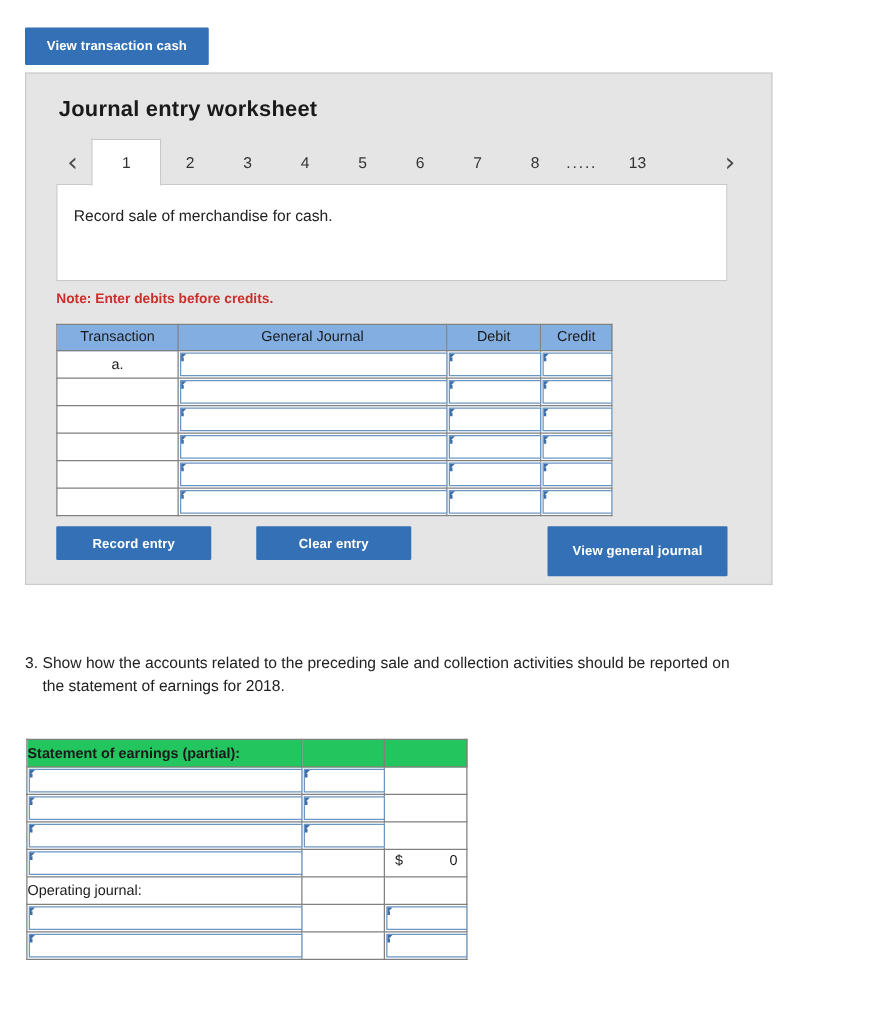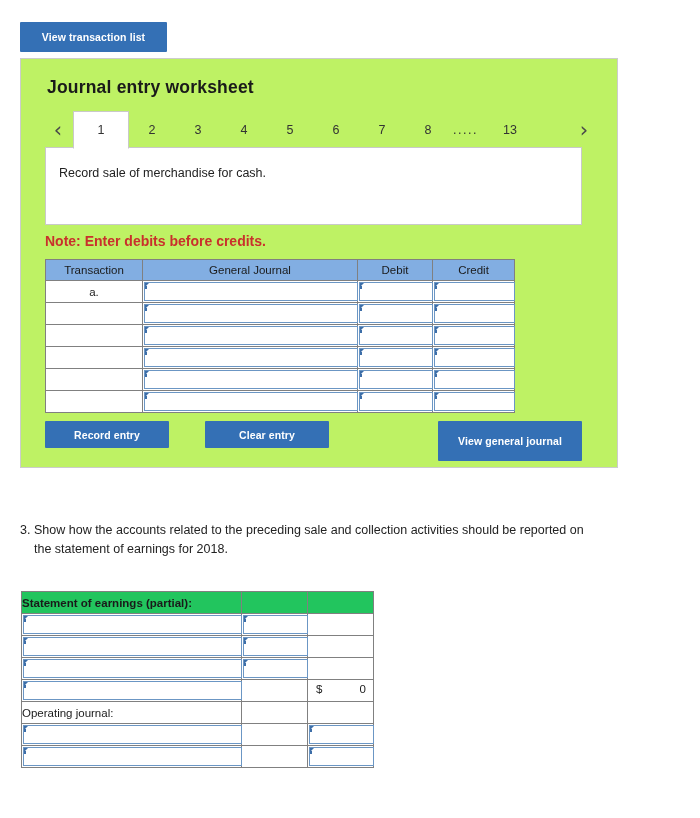--- a/index.html
+++ b/index.html
@@ -34,21 +34,21 @@
     left: 20px; top: 22px;
     width: 147px; height: 30px;
     font-size: 10.5px;
   }
 
   
   #worksheet-panel {
     position: absolute;
     left: 20px; top: 58px;
     width: 598px; height: 410px;
-    background: #bef264;
+    background: #e5e5e5;
     border: 1px solid #cccccc;
   }
 
   #worksheet-title {
     position: absolute;
     left: 26px; top: 18px;
     font-size: 17.5px;
     font-weight: bold;
     color: #1a1a1a;
     letter-spacing: .2px;
@@ -114,21 +114,21 @@
     position: absolute;
     left: 13px; top: 18px;
     font-size: 12.5px;
     color: #222222;
   }
 
   
   #note-text {
     position: absolute;
     left: 24px; top: 174px;
-    font-size: 14px;
+    font-size: 11px;
     font-weight: bold;
     color: #c9302c;
   }
 
   
   #journal-table {
     position: absolute;
     left: 24px; top: 200px;
     border-collapse: collapse;
     table-layout: fixed;
@@ -145,21 +145,21 @@
   }
   #journal-table th {
     background: #82aee2;
     text-align: center;
     height: 21px;
     font-weight: normal;
   }
   .col-transaction { width: 97px; }
   .col-gj          { width: 215px; }
   .col-debit       { width: 75px; }
-  .col-credit      { width: 82px; }
+  .col-credit      { width: 57px; }
 
   .cell-txn {
     text-align: center;
     font-size: 11px;
   }
 
   
   .inp {
     position: relative;
     display: block;
@@ -245,21 +245,21 @@
     font-size: 11.5px;
   }
   .money .amt {
     position: absolute; right: 7px; top: 3px;
     font-size: 11.5px;
   }
 </style>
 </head>
 <body>
 
-<button class="btn" id="view-transaction-list">View transaction list</button>
+<button class="btn" id="view-transaction-list">View transaction cash</button>
 
 <div id="worksheet-panel">
 
   <div id="worksheet-title">Journal entry worksheet</div>
 
   <div id="tab-strip">
     <div class="tab-arrow" id="tab-prev">‹</div>
 
     <div class="tab active" style="left:28px; width:56px;">
       <span>1</span>

